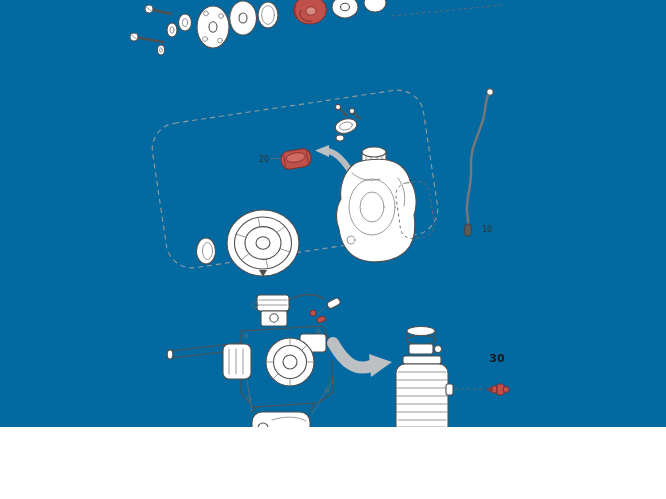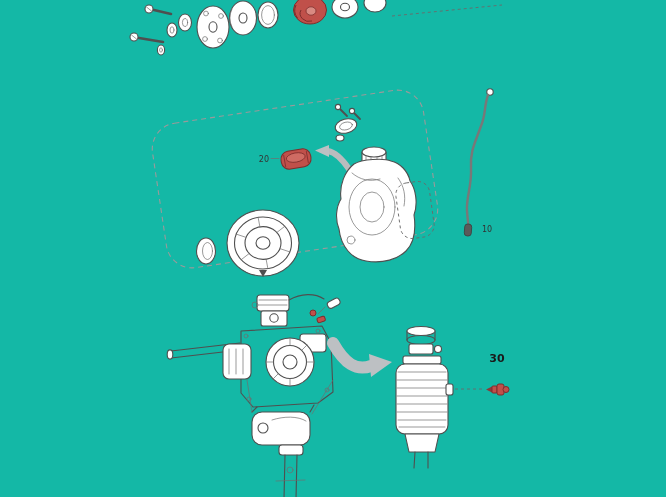--- a/index.html
+++ b/index.html
@@ -1,16 +1,16 @@
 <!DOCTYPE html>
 <html><head>
 <meta charset="utf-8">
 <style>
   html,body{margin:0;padding:0;background:#fff;}
-  .canvas{position:relative;width:666px;height:497px;background:#14b8a6;overflow:hidden;font-family:"Liberation Sans",sans-serif;}
+  .canvas{position:relative;width:666px;height:427px;background:#0369a1;overflow:hidden;font-family:"Liberation Sans",sans-serif;}
   .ln{fill:#fff;stroke:#4f4f4f;stroke-width:1.1;stroke-linejoin:round;}
   .nf{fill:none;stroke:#4f4f4f;stroke-width:1.1;stroke-linecap:round;stroke-linejoin:round;}
   .th{fill:none;stroke:#6e6e6e;stroke-width:0.7;stroke-linecap:round;}
   .red{fill:#c0504a;stroke:#7e2d2c;stroke-width:1;}
   .dashb{fill:none;stroke:#9a9a9a;stroke-width:1.1;stroke-dasharray:5 4;}
   .dashl{fill:none;stroke:#6a6a6a;stroke-width:0.9;stroke-dasharray:3 3;}
   .arrowfill{fill:#bdc0c3;}
   .arrowstroke{fill:none;stroke:#bdc0c3;stroke-width:12;stroke-linecap:round;}
   .arrowstroke2{fill:none;stroke:#b9bcbe;stroke-width:6;stroke-linecap:round;}
   .shaft{fill:none;stroke:#4f4f4f;stroke-width:2.6;stroke-linecap:round;}

